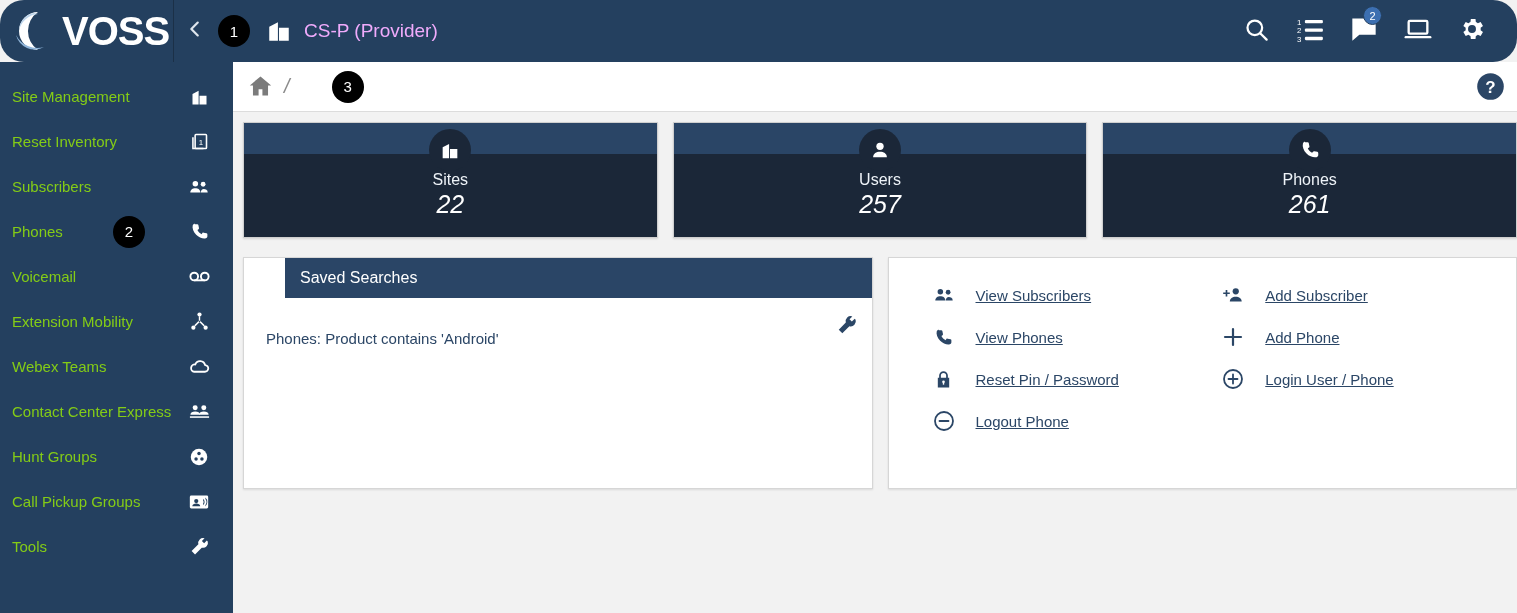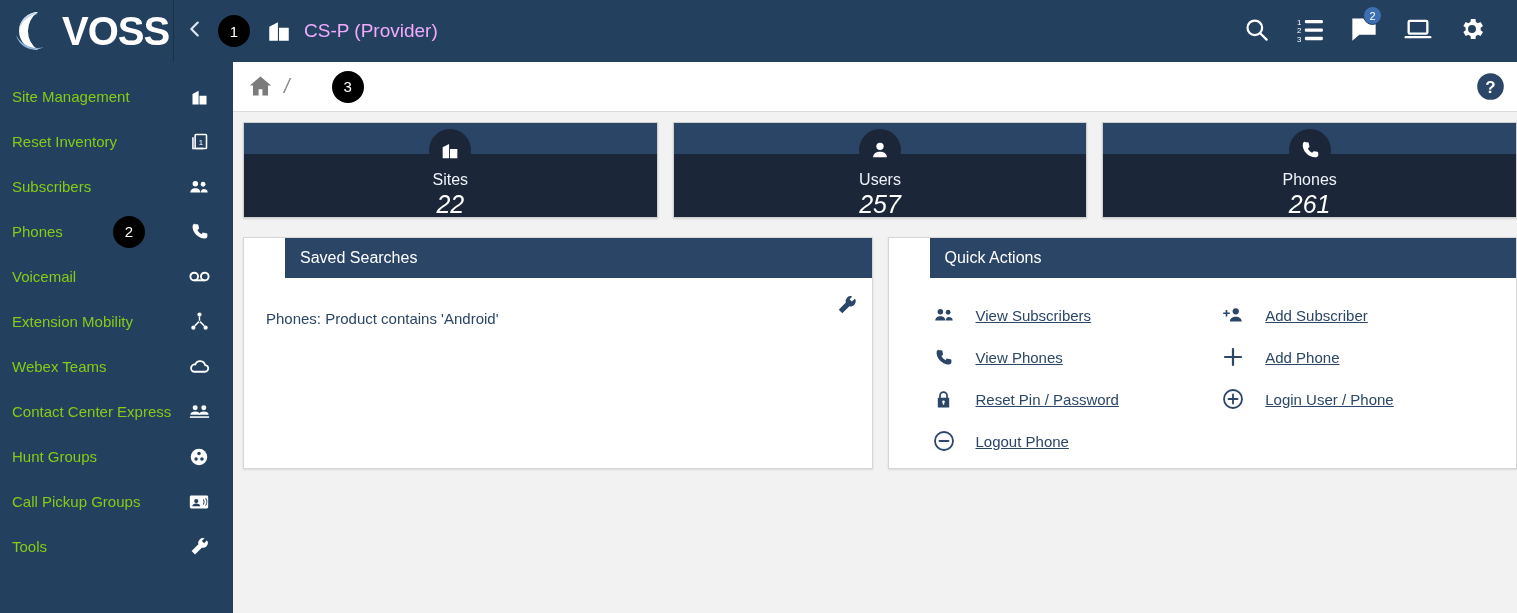--- a/index.html
+++ b/index.html
@@ -9,21 +9,21 @@
     background: #f2f2f2;
     overflow: hidden;
   }
   .app { position: relative; width: 1517px; height: 613px; display: flex; flex-direction: column; }
 
   
   .topbar {
     height: 62px; min-height: 62px;
     background: #24405f;
     display: flex; align-items: center;
-    position: relative; z-index: 5;
+    position: relative; z-index: 5; border-radius: 24px;
   }
   .logo-zone {
     width: 173px; height: 62px;
     display: flex; align-items: center; padding-left: 8px;
   }
   .logo-mark { width: 52px; height: 48px; flex: 0 0 52px; }
   .logo-text {
     color: #ffffff; font-size: 40px; font-weight: bold;
     letter-spacing: -1px; line-height: 1; margin-left: 2px;
   }
@@ -99,21 +99,21 @@
     display: flex; align-items: center; justify-content: center;
     font-size: 15px; margin-left: 42px; flex: 0 0 32px;
   }
   .help-icon { margin-left: auto; color: #2b4666; display: flex; align-items: center; }
 
   .main { flex: 1 1 auto; padding: 10px 0 0 10px; overflow: hidden; }
 
   
   .stat-row { display: flex; gap: 15px; }
   .stat-card {
-    flex: 1 1 0; height: 96px;
+    flex: 1 1 0; height: 116px;
     background: #1b2738;
     border: 1px solid #cfcfcf;
     position: relative;
     text-align: center;
     box-shadow: 0 1px 2px rgba(0,0,0,0.13);
   }
   .stat-top { height: 31px; background: #2a4566; }
   .stat-bubble {
     position: absolute; left: 50%; top: 6px;
     transform: translateX(-50%);
@@ -438,21 +438,20 @@
                 <span class="saved-tool">
                   <svg viewBox="0 0 24 24" width="22" height="22" fill="#2b4666">
                     <path d="M20.4 5.2l-3.1 3.1-2.6-2.6 3.1-3.1a5.6 5.6 0 0 0-7.1 6.8L3 17.1 6.9 21l7.7-7.7a5.6 5.6 0 0 0 6.8-7.1z"></path>
                   </svg>
                 </span>
               </div>
             </div>
           </div>
 
           <div class="panel">
-            <div class="panel-head">Quick Actions</div>
             <div class="panel-body">
               <div class="qa-grid">
 
                 <div class="qa-item">
                   <span class="qa-icon">
                     <svg viewBox="0 0 24 24" width="22" height="22" fill="currentColor">
                       <circle cx="8" cy="8.5" r="3"></circle>
                         <circle cx="16.5" cy="9" r="2.6"></circle>
                       <path d="M2.5 18c0-3 2.6-4.6 5.5-4.6s5.5 1.6 5.5 4.6H2.5z"></path>
                       <path d="M14 18c0-2.2 1.3-3.7 3.2-3.7 2 0 4.3 1.1 4.3 3.7H14z"></path>

